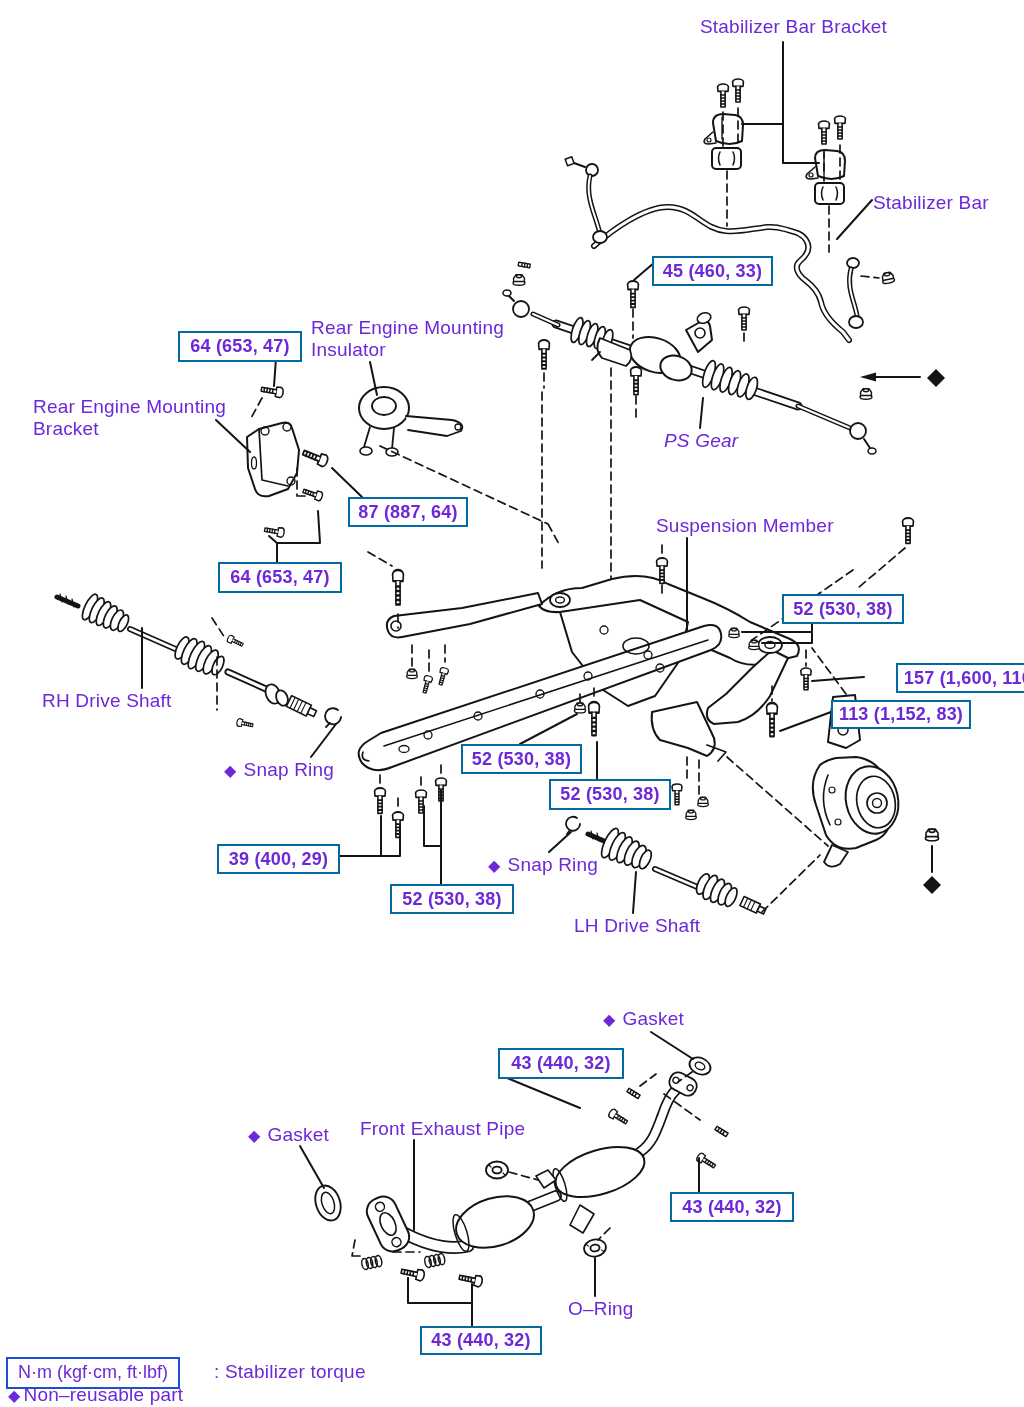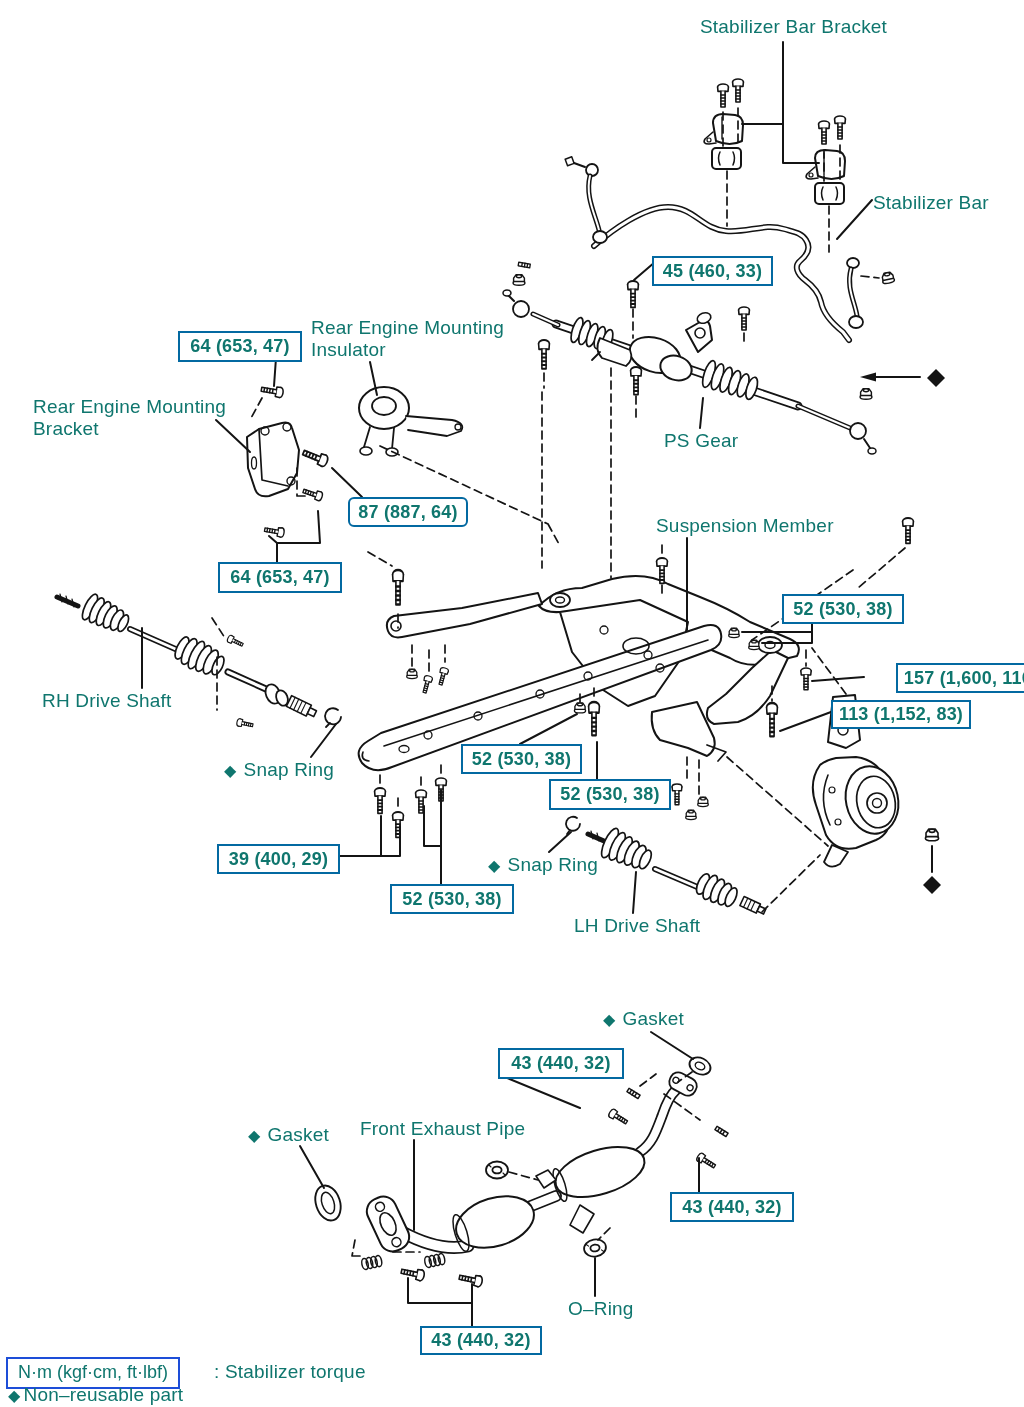--- a/index.html
+++ b/index.html
@@ -1,17 +1,17 @@
 <!DOCTYPE html>
 <html><head>
 <meta charset="utf-8">
 <style>
   html,body{margin:0;padding:0;background:#fff;}
   #canvas{position:relative;width:1024px;height:1407px;background:#ffffff;overflow:hidden;
-          font-family:"Liberation Sans",sans-serif;color:#0f766e;}
+          font-family:"Liberation Sans",sans-serif;color:#6d28d9;}
   #art{position:absolute;left:0;top:0;}
   .plabel{position:absolute;font-size:19px;line-height:22px;font-weight:400;white-space:nowrap;
           letter-spacing:.2px;}
   .dia{font-size:16px;margin-right:7px;}
   .tbox{position:absolute;border:2px solid #0369a1;background:#fff;display:flex;align-items:center;
         justify-content:center;font-size:18px;font-weight:700;white-space:nowrap;letter-spacing:.2px;}
   .legendbox{position:absolute;border:2px solid #1d4ed8;background:#fff;font-size:18px;font-weight:400;
         padding:3px 10px 4px 10px;white-space:nowrap;}
 </style>
 </head>
@@ -381,42 +381,42 @@
   <div class="plabel" style="left:700px;top:16px;">Stabilizer Bar Bracket</div>
   <div class="plabel" style="left:873px;top:192px;">Stabilizer Bar</div>
   <div class="plabel" style="left:311px;top:317px;">
     <div>Rear Engine Mounting</div>
     <div>Insulator</div>
   </div>
   <div class="plabel" style="left:33px;top:396px;">
     <div>Rear Engine Mounting</div>
     <div>Bracket</div>
   </div>
-  <div class="plabel" style="left:664px;top:430px;">PS Gear</div>
+  <div class="plabel" style="left:664px;top:430px;font-style:italic;">PS Gear</div>
   <div class="plabel" style="left:656px;top:515px;">Suspension Member</div>
   <div class="plabel" style="left:42px;top:690px;">RH Drive Shaft</div>
   <div class="plabel" style="left:224px;top:759px;">
     <span class="dia">◆</span><span>Snap Ring</span>
   </div>
   <div class="plabel" style="left:488px;top:854px;">
     <span class="dia">◆</span><span>Snap Ring</span>
   </div>
   <div class="plabel" style="left:574px;top:915px;">LH Drive Shaft</div>
   <div class="plabel" style="left:603px;top:1008px;">
     <span class="dia">◆</span><span>Gasket</span>
   </div>
   <div class="plabel" style="left:248px;top:1124px;">
     <span class="dia">◆</span><span>Gasket</span>
   </div>
   <div class="plabel" style="left:360px;top:1118px;">Front Exhaust Pipe</div>
   <div class="plabel" style="left:568px;top:1298px;">O–Ring</div>
 
   <div class="tbox" style="left:178px;top:331px;width:120px;height:27px;">64 (653, 47)</div>
   <div class="tbox" style="left:652px;top:256px;width:117px;height:26px;">45 (460, 33)</div>
-  <div class="tbox" style="left:348px;top:497px;width:116px;height:26px;border-radius:6px;">87 (887, 64)</div>
+  <div class="tbox" style="left:348px;top:497px;width:116px;height:26px;">87 (887, 64)</div>
   <div class="tbox" style="left:218px;top:562px;width:120px;height:27px;">64 (653, 47)</div>
   <div class="tbox" style="left:782px;top:594px;width:118px;height:26px;">52 (530, 38)</div>
   <div class="tbox" style="left:864px;top:663px;width:146px;height:26px;margin-left:32px;">157 (1,600, 116)</div>
   <div class="tbox" style="left:831px;top:700px;width:136px;height:25px;">113 (1,152, 83)</div>
   <div class="tbox" style="left:461px;top:744px;width:117px;height:26px;">52 (530, 38)</div>
   <div class="tbox" style="left:549px;top:779px;width:118px;height:27px;">52 (530, 38)</div>
   <div class="tbox" style="left:217px;top:844px;width:119px;height:26px;">39 (400, 29)</div>
   <div class="tbox" style="left:390px;top:884px;width:120px;height:26px;">52 (530, 38)</div>
   <div class="tbox" style="left:498px;top:1048px;width:122px;height:27px;">43 (440, 32)</div>
   <div class="tbox" style="left:670px;top:1192px;width:120px;height:26px;">43 (440, 32)</div>

